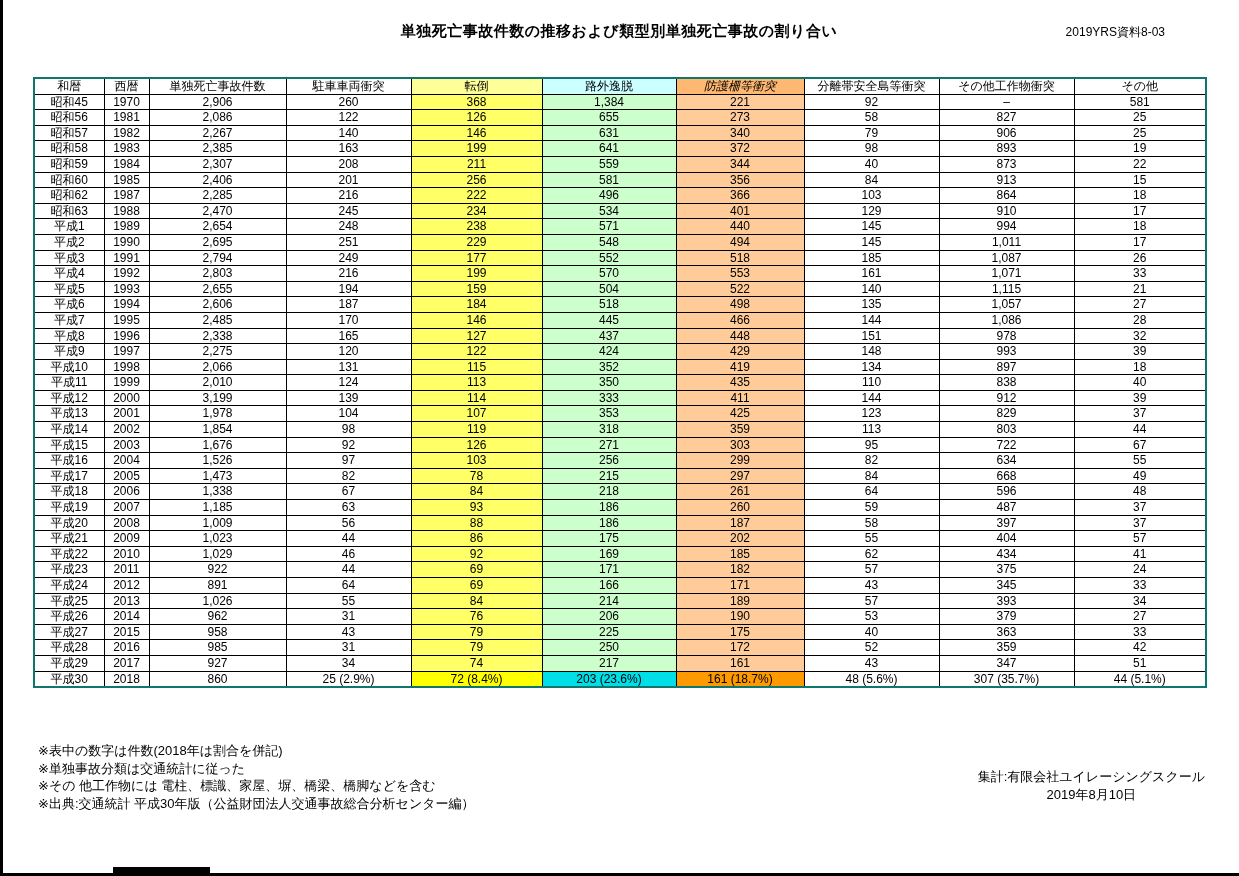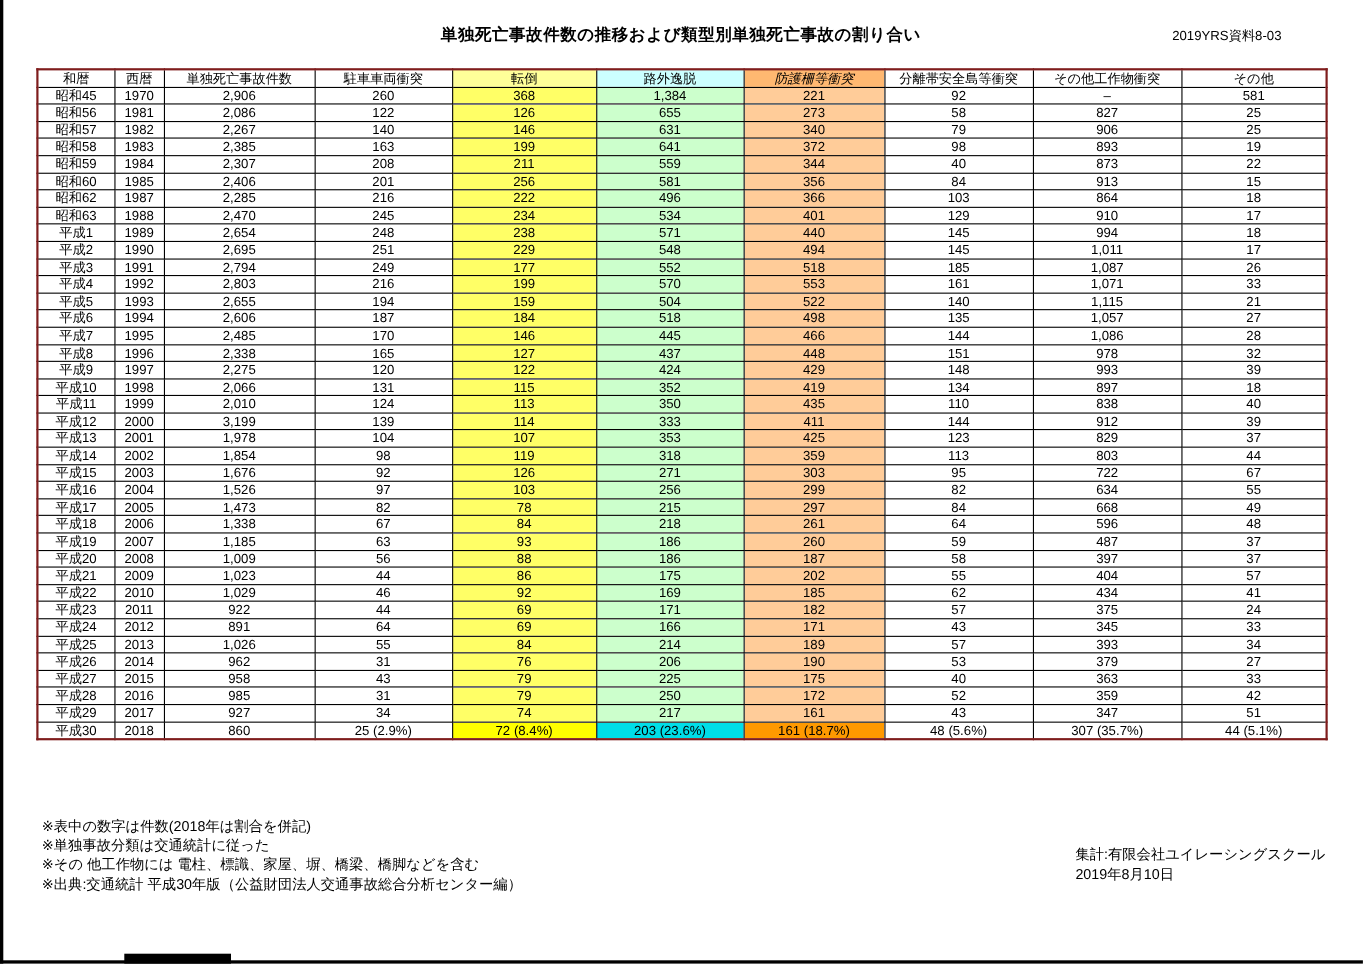--- a/index.html
+++ b/index.html
@@ -18,23 +18,23 @@
 
   .page-title {
     position:absolute; left:33px; top:22px; width:1172px;
     text-align:center; font-weight:bold; font-size:15px; letter-spacing:0.5px;
   }
   .doc-ref {
     position:absolute; top:24px; right:74px; font-size:12px;
   }
 
   table.stats {
-    position:absolute; left:33px; top:62px; width:1172px;
+    position:absolute; left:33px; top:77px; width:1172px;
     border-collapse:collapse; table-layout:fixed;
-    border:2px solid #7f1d1d;
+    border:2px solid #0f766e;
   }
   table.stats th, table.stats td {
     border:1px solid #000;
     text-align:center;
     font-size:12px;
     font-weight:normal;
     height:14.6px;
     padding:0;
     overflow:hidden;
     white-space:nowrap;
@@ -49,21 +49,21 @@
   .f-yellow { background: var(--final-yellow) !important; }
   .f-cyan   { background: var(--final-cyan) !important; }
   .f-orange { background: var(--final-orange) !important; }
 
   .notes {
     position:absolute; left:38px; top:742px;
     font-size:13px; line-height:17.5px;
   }
   .credit {
     position:absolute; right:34px; top:768px;
-    text-align:left; font-size:13px; line-height:18px;
+    text-align:center; font-size:13px; line-height:18px;
   }
 </style>
 </head>
 <body>
 
 <div class="edge-left"></div>
 <div class="edge-bottom"></div>
 <div class="edge-bar"></div>
 
 <div class="page-title">単独死亡事故件数の推移および類型別単独死亡事故の割り合い</div>

